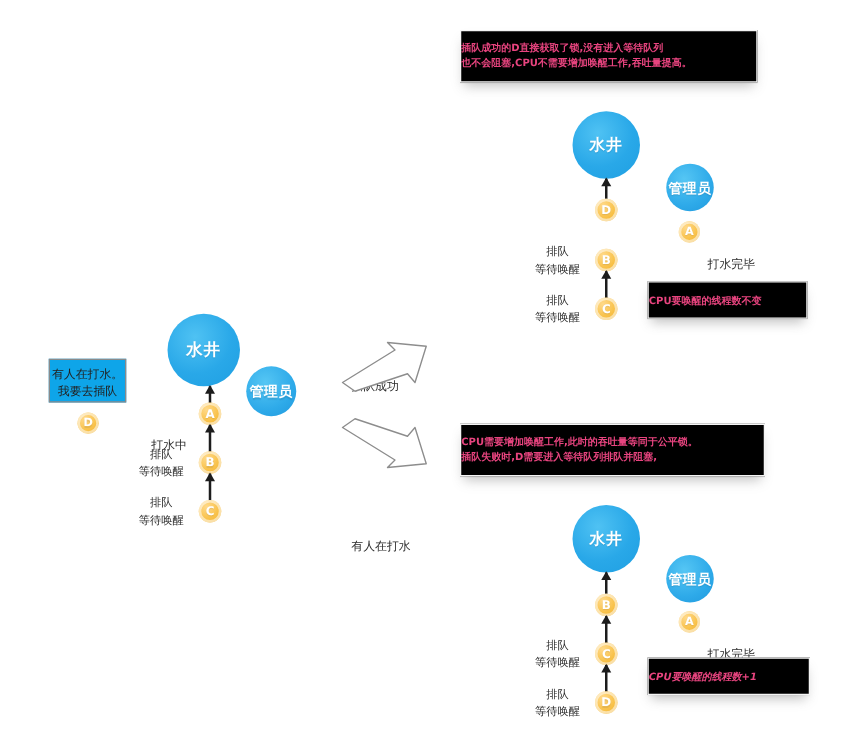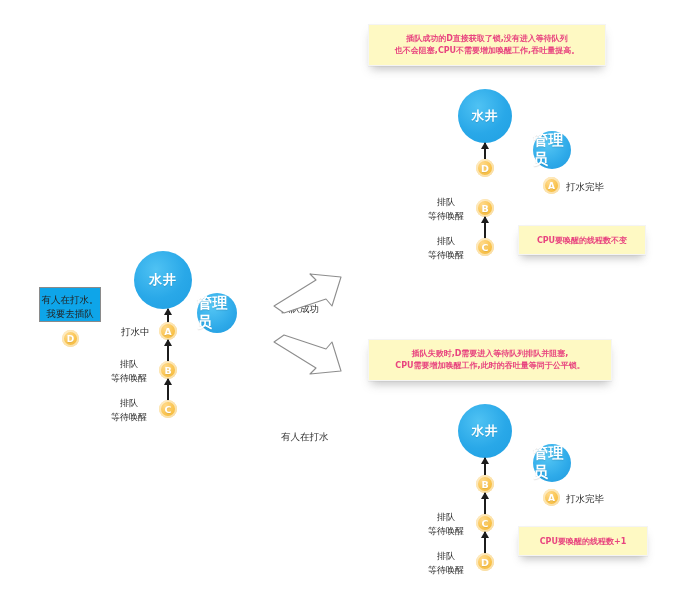--- a/index.html
+++ b/index.html
@@ -9,25 +9,24 @@
     font-family:"DejaVu Sans","Liberation Sans",sans-serif;
     position:relative;
     overflow:hidden;
     -webkit-font-smoothing:antialiased;
   }
   .stage{position:absolute;left:0;top:0;width:673px;height:604px;}
 
   
   .note{
     position:absolute;
-    background:#fef9c3;
+    background:#000000;
     box-shadow:0 6px 9px -3px rgba(120,120,120,.45), 0 1px 0 rgba(0,0,0,.04);
     color:#e8447f;
     font-weight:bold;
-    text-align:center;
     line-height:1.55;
     box-sizing:border-box;
     border:1px solid #f4f4f4;
   }
   .note .ln{display:block;white-space:nowrap;}
 
   
   .speech{
     position:absolute;
     background:#0ea5e9;
@@ -49,23 +48,23 @@
     display:flex;align-items:center;justify-content:center;
     font-weight:bold;
     letter-spacing:1px;
     text-shadow:0 1px 1px rgba(0,0,0,.12);
   }
   .admin{
     position:absolute;
     border-radius:50%;
     background:radial-gradient(circle at 38% 32%, #55c6f4 0%, #2eaae9 60%, #2099dd 100%);
     color:#ffffff;
-    display:flex;align-items:center;
-    font-weight:bold;
-    font-size:15px;
+    display:flex;align-items:center;justify-content:center;
+    font-weight:bold;
+    font-size:11px;
     letter-spacing:.5px;
     text-shadow:0 1px 1px rgba(0,0,0,.12);
   }
 
   
   .tok{
     position:absolute;
     border-radius:50%;
     background:radial-gradient(circle at 35% 30%, #ffd98a 0%, #f9c24a 55%, #edae2e 100%);
     box-shadow:inset 0 0 0 2px rgba(255,255,255,.55);
@@ -97,20 +96,21 @@
     line-height:1.5;
     font-size:9px;
     white-space:nowrap;
   }
   .cap .ln{display:block;}
   .cap-inline{
     position:absolute;
     color:#2b2b2b;
     font-size:9.5px;
     white-space:nowrap;
+    margin-top:24px;
   }
 
   
   .bigarrow{position:absolute;}
   .flowlabel{
     position:absolute;
     color:#2b2b2b;
     font-size:9.5px;
     white-space:nowrap;
     margin-top:48px;
@@ -231,22 +231,22 @@
   <div class="cap" style="left:423px;top:235px;width:46px;">
     <span class="ln">排队</span>
     <span class="ln">等待唤醒</span>
   </div>
 
   <div class="note" style="left:518px;top:225px;width:128px;height:30px;padding-top:9px;font-size:8px;">
     <span class="ln">CPU要唤醒的线程数不变</span>
   </div>
 
   <div class="note" style="left:368px;top:339px;width:244px;height:42px;padding-top:8px;font-size:8px;">
+    <span class="ln">CPU需要增加唤醒工作,此时的吞吐量等同于公平锁。</span>
     <span class="ln">插队失败时,D需要进入等待队列排队并阻塞,</span>
-    <span class="ln">CPU需要增加唤醒工作,此时的吞吐量等同于公平锁。</span>
   </div>
 
   <div class="well" style="left:458px;top:404px;width:54px;height:54px;font-size:12.5px;">
     <span>水井</span>
   </div>
 
   <div class="admin" style="left:533px;top:444px;width:38px;height:38px;">
     <span>管理员</span>
   </div>
 
@@ -283,17 +283,17 @@
   </div>
 
   <div class="tok" style="left:476px;top:553px;width:18px;height:18px;font-size:9.5px;">
     <span>D</span>
   </div>
   <div class="cap" style="left:423px;top:550px;width:46px;">
     <span class="ln">排队</span>
     <span class="ln">等待唤醒</span>
   </div>
 
-  <div class="note" style="left:518px;top:526px;width:130px;height:30px;padding-top:9px;font-size:8px;">
+  <div class="note" style="left:518px;top:526px;width:130px;height:30px;padding-top:9px;font-size:8px;font-style:italic;">
     <span class="ln">CPU要唤醒的线程数+1</span>
   </div>
 
 </div>
 
 </body></html>

